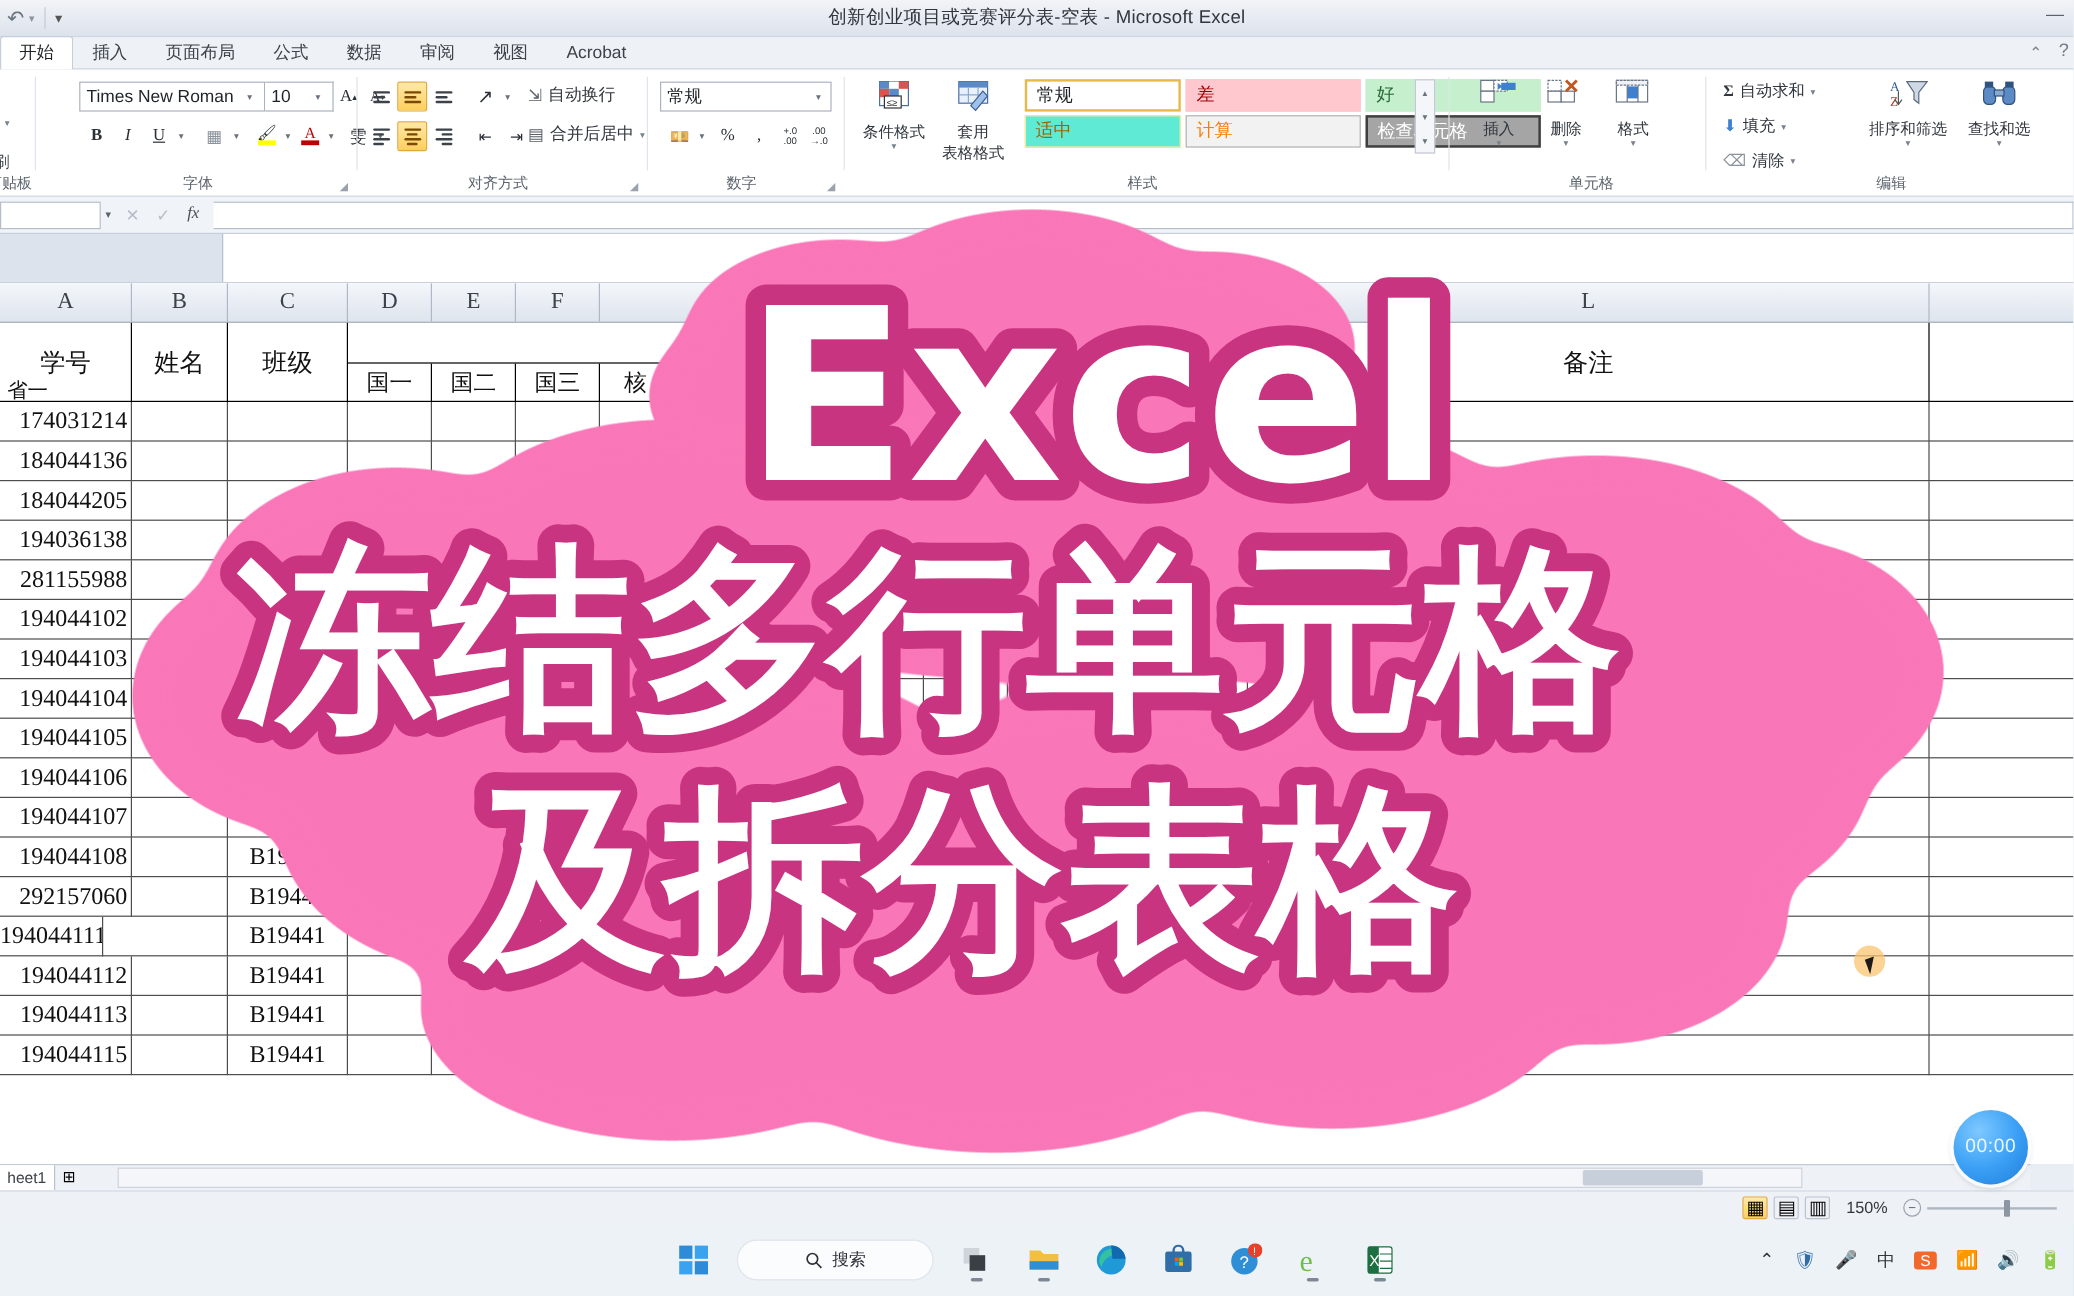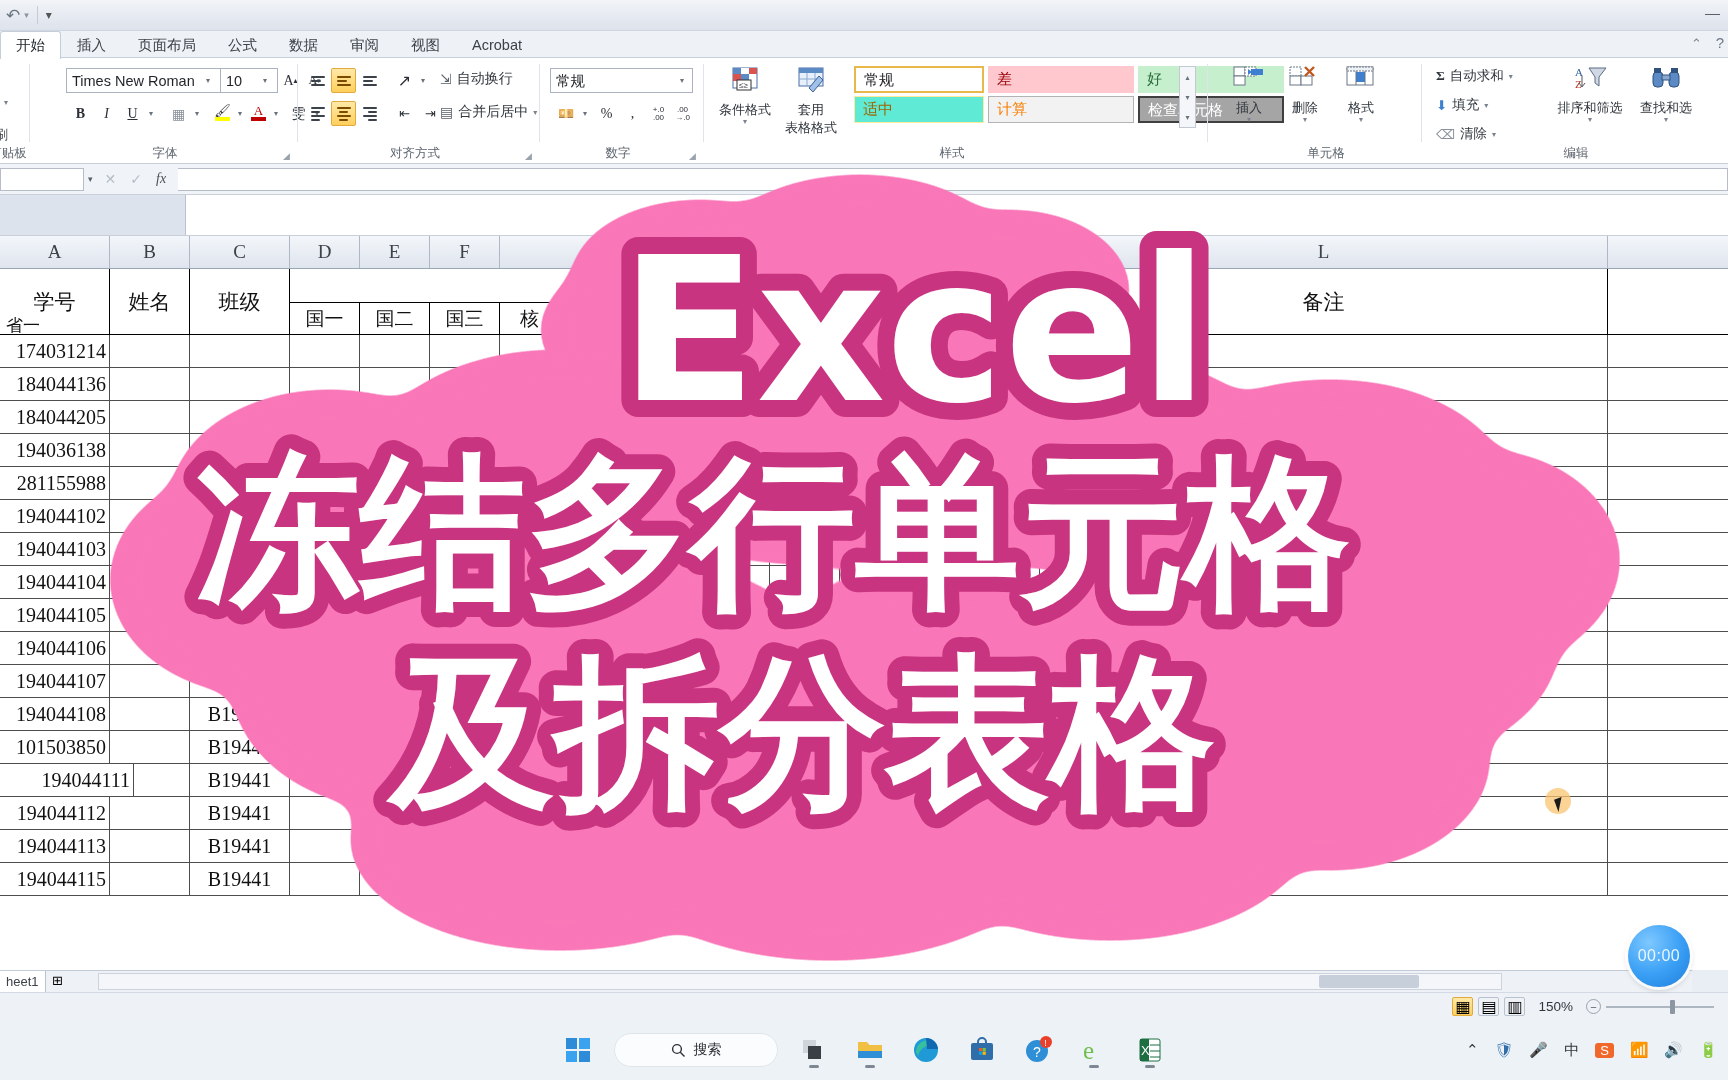--- a/index.html
+++ b/index.html
@@ -26,21 +26,21 @@
     position: absolute; left: 0; top: 4px; width: 100%; text-align: center;
     font-size: 15.5px; color: #31373d; letter-spacing: .2px;
   }
   .win-btns { position: absolute; right: 8px; top: 4px; display: flex; gap: 22px; color: #5a6169; font-size: 15px; }
 
   
   .tabbar {
     position: absolute; left: 0; top: 31px; width: 1728px; height: 27px;
     background: #eef1f6; border-bottom: 1px solid #c7cedb;
   }
-  .tabs { display: flex; align-items: center; height: 27px; padding-left: 0px; }
+  .tabs { display: flex; align-items: flex-end; height: 27px; padding-left: 0px; }
   .tab {
     font-size: 14.5px; color: #3c4249; padding: 3px 15px 4px 15px; line-height: 20px;
     border: 1px solid transparent; border-bottom: none; white-space: nowrap;
   }
   .tab.active {
     background: #fff; border-color: #c7cedb; border-radius: 3px 3px 0 0;
     position: relative; z-index: 2; color: #1f2327;
   }
   .helpbtn { position: absolute; right: 26px; top: 5px; color: #7d8894; font-size: 13px; }
   .helpbtn2 { position: absolute; right: 4px; top: 3px; color: #6f7b87; font-size: 15px; }
@@ -229,20 +229,21 @@
 
 <div id="app">
 
   <div class="titlebar">
     <div class="qat">
       <span class="redo">↷</span>
       <span class="caret">▾</span>
       <span class="sep"></span>
       <span class="drop">▾</span>
     </div>
+    <div class="win-title">创新创业项目或竞赛评分表-空表  -  Microsoft Excel</div>
     <div class="win-btns">
       <span>—</span>
     </div>
   </div>
 
   <div class="tabbar">
     <div class="tabs" id="tabs">
         <div class="tab active">开始</div>
         <div class="tab">插入</div>
         <div class="tab">页面布局</div>
@@ -736,37 +737,37 @@
             <div class="cell " style="left: 500px; width: 60px;"></div>
             <div class="cell " style="left: 560px; width: 70px;"></div>
             <div class="cell " style="left: 630px; width: 70px;"></div>
             <div class="cell " style="left: 700px; width: 70px;"></div>
             <div class="cell " style="left: 770px; width: 70px;"></div>
             <div class="cell " style="left: 840px; width: 60px;"></div>
             <div class="cell " style="left: 900px; width: 140px;"></div>
             <div class="cell " style="left: 1040px; width: 568px;"></div>
           </div>
           <div class="row">
-            <div class="cell rt" style="left: 0px; width: 110px;">101503850</div>
+            <div class="cell rt" style="left: 0px; width: 110px;">292157060</div>
             <div class="cell " style="left: 110px; width: 80px;"></div>
             <div class="cell " style="left: 190px; width: 100px;">B19441</div>
             <div class="cell " style="left: 290px; width: 70px;"></div>
             <div class="cell " style="left: 360px; width: 70px;"></div>
             <div class="cell " style="left: 430px; width: 70px;"></div>
             <div class="cell " style="left: 500px; width: 60px;"></div>
             <div class="cell " style="left: 560px; width: 70px;"></div>
             <div class="cell " style="left: 630px; width: 70px;"></div>
             <div class="cell " style="left: 700px; width: 70px;"></div>
             <div class="cell " style="left: 770px; width: 70px;"></div>
             <div class="cell " style="left: 840px; width: 60px;"></div>
             <div class="cell " style="left: 900px; width: 140px;"></div>
             <div class="cell " style="left: 1040px; width: 568px;"></div>
           </div>
           <div class="row">
-            <div class="cell rt" style="left: 0px; width: 134px;">194044111</div>
+            <div class="cell rt" style="left: 0px; width: 86px;">194044111</div>
             <div class="cell " style="left: 110px; width: 80px;"></div>
             <div class="cell " style="left: 190px; width: 100px;">B19441</div>
             <div class="cell " style="left: 290px; width: 70px;"></div>
             <div class="cell " style="left: 360px; width: 70px;"></div>
             <div class="cell " style="left: 430px; width: 70px;"></div>
             <div class="cell " style="left: 500px; width: 60px;"></div>
             <div class="cell " style="left: 560px; width: 70px;"></div>
             <div class="cell " style="left: 630px; width: 70px;"></div>
             <div class="cell " style="left: 700px; width: 70px;"></div>
             <div class="cell " style="left: 770px; width: 70px;"></div>

